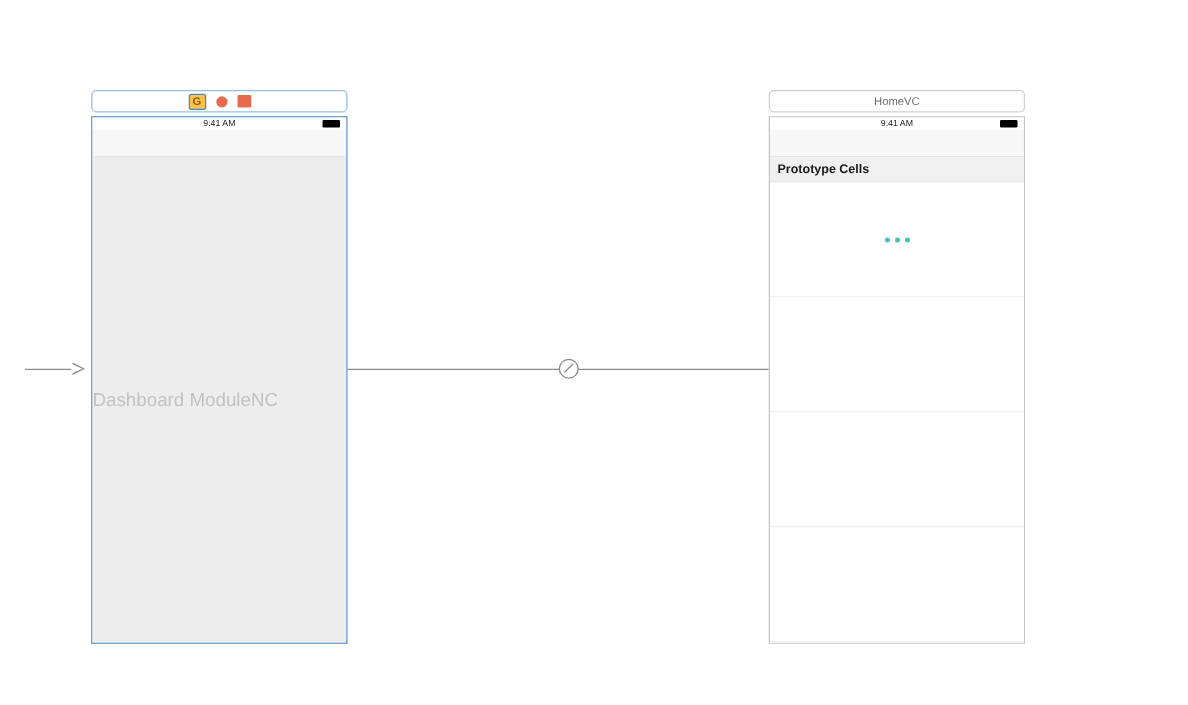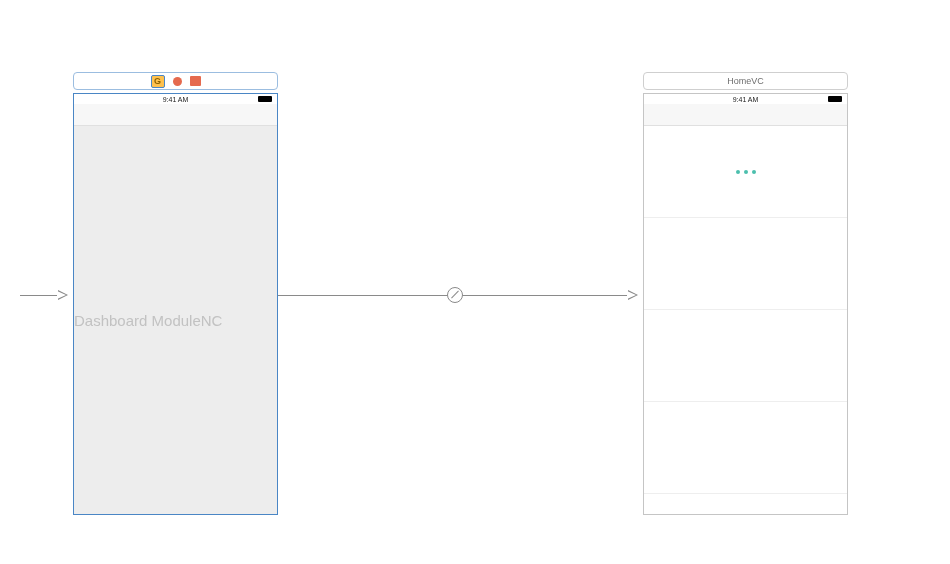--- a/index.html
+++ b/index.html
@@ -218,31 +218,32 @@
   </div>
 </div>
 
 <div class="arrow-line" style="left:278px; top:295px; width:352px;"></div>
 <div class="segue-circle" style="left:447px; top:287px;">
   <div class="segue-inner"></div>
 </div>
 <div class="arrow-head" style="left:628px; top:290px;"></div>
 <div class="arrow-head-outline" style="left:627px; top:291px;"></div>
 
-<div class="scene" style="left:643px; top:72px; width:205px;">
+<div class="scene" style="left:615px; top:72px; width:205px;">
   <div class="scene-header" style="border-color:#cfcfcf;">
     <div class="scene-header-title">HomeVC</div>
   </div>
   <div class="phone-frame">
     <div class="status-bar">
       <span class="status-time">9:41 AM</span>
       <div class="battery-icon"></div>
     </div>
     <div class="nav-bar"></div>
     <div class="content-area-white">
+      <div class="section-header">Prototype Cells</div>
       <div class="cell">
         <div class="dots">
           <div class="dot"></div>
           <div class="dot"></div>
           <div class="dot"></div>
         </div>
       </div>
       <div class="cell"></div>
       <div class="cell"></div>
       <div class="cell"></div>

